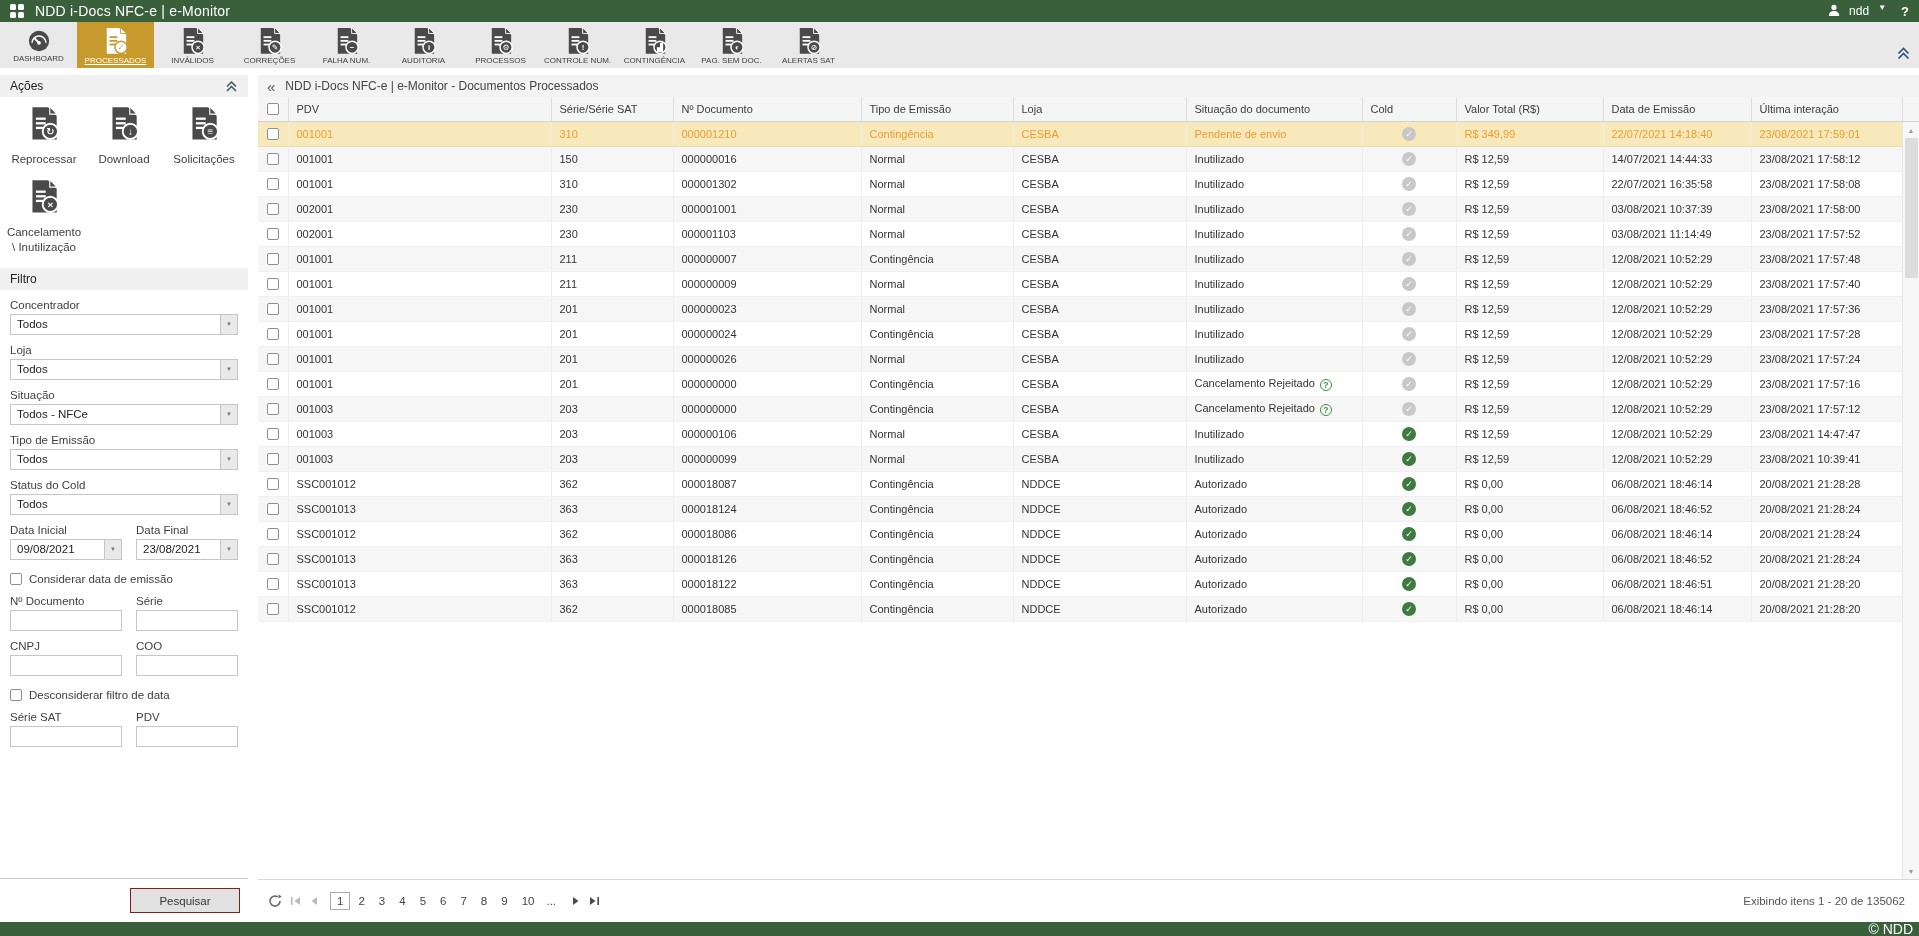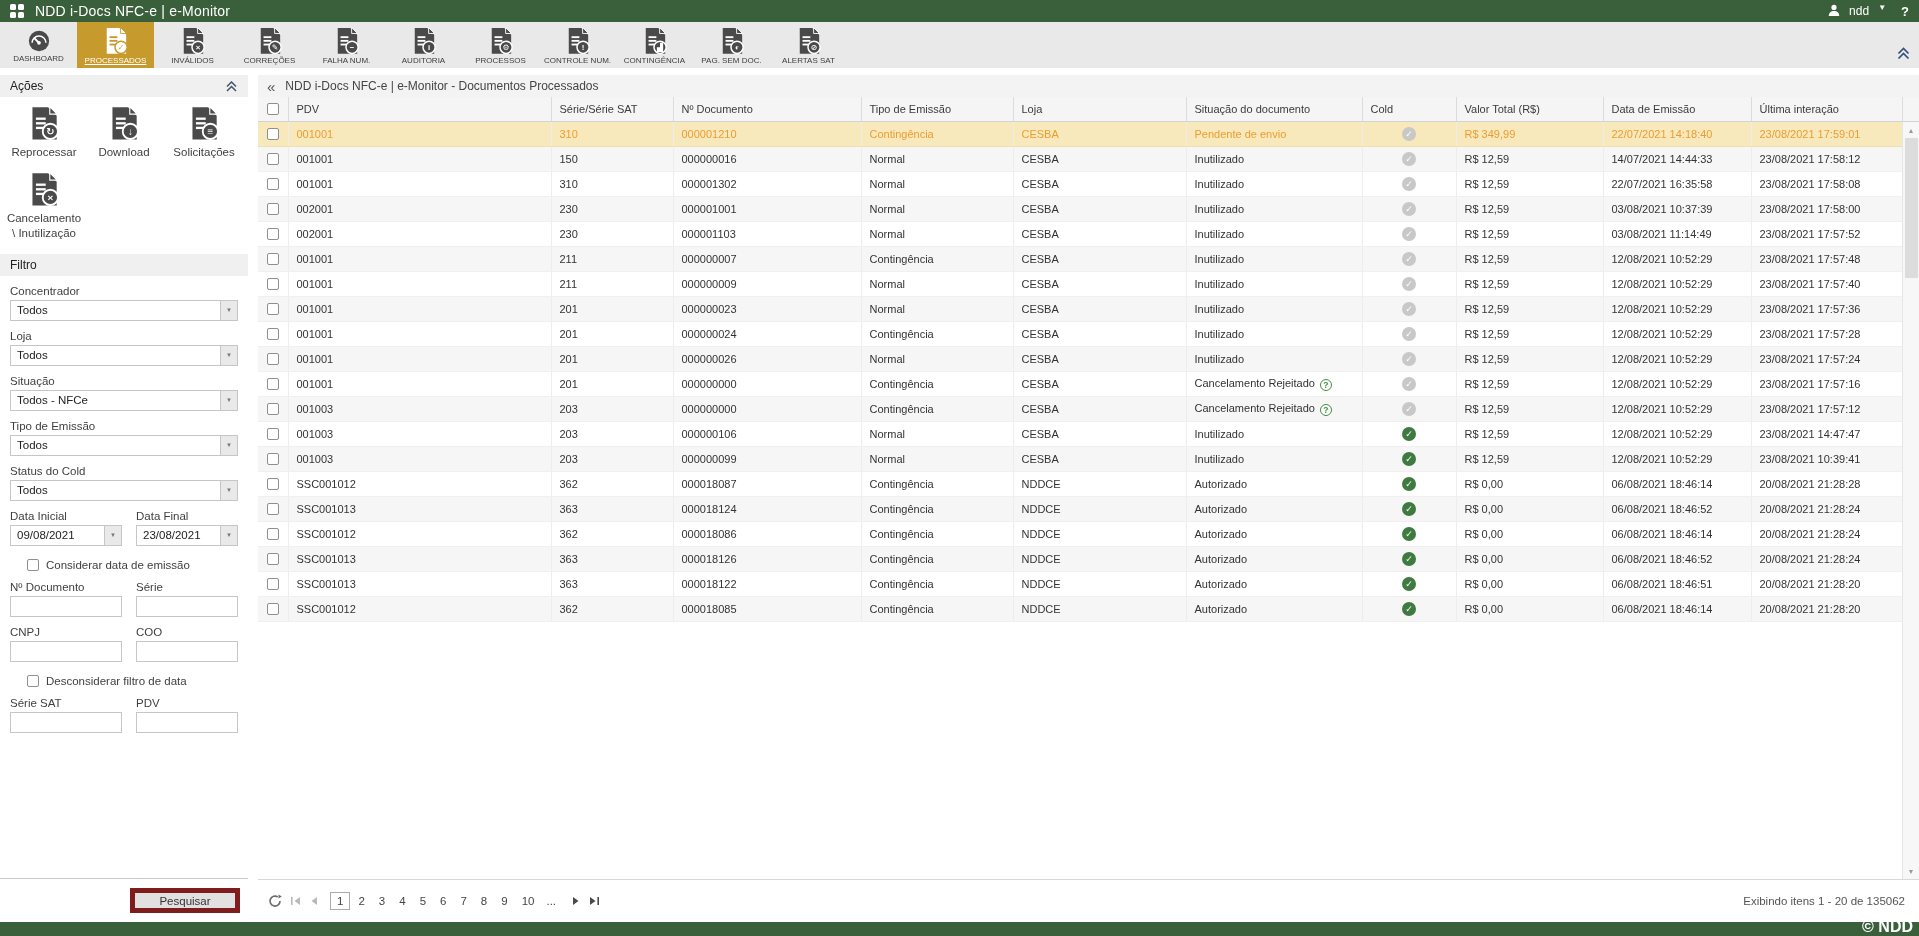--- a/index.html
+++ b/index.html
@@ -30,34 +30,34 @@
 
   
   .content { flex:1; display:flex; margin-top:7px; min-height:0; background:#fff; }
 
   
   .sidebar { width:248px; flex:none; display:flex; flex-direction:column; min-height:0; }
   .panel-header { height:22px; background:#F0F0F0; display:flex; align-items:center; padding:0 10px; font-size:12px; color:#222; flex:none; }
   .panel-header .chev { margin-left:auto; cursor:pointer; display:flex; }
   .actions { display:flex; flex-wrap:wrap; padding:9px 2px 0 4px; flex:none; }
   .action { width:80px; display:flex; flex-direction:column; align-items:center; margin-bottom:12px; cursor:pointer; }
-  .action .lbl { font-size:11.5px; color:#3F3F3F; text-align:center; line-height:1.35; margin-top:4px; }
+  .action .lbl { font-size:11.5px; color:#3F3F3F; text-align:center; line-height:1.35; margin-top:11px; }
   .filters { padding:0 10px; flex:1; overflow:hidden; }
   .f-label { font-size:11.5px; color:#3F3F3F; margin:9px 0 3px; }
   .f-select { height:21px; border:1px solid #C6C6C6; display:flex; align-items:stretch; background:#fff; cursor:pointer; }
   .f-select .val { flex:1; font-size:11.5px; color:#222; padding-left:6px; display:flex; align-items:center; }
   .f-select .dd { width:17px; background:#E9E9E9; border-left:1px solid #C6C6C6; display:flex; align-items:center; justify-content:center; font-size:6px; color:#777; }
   .f-row { display:flex; gap:14px; }
   .f-col-l { width:112px; flex:none; }
   .f-col-r { width:102px; flex:none; }
   .f-input { height:21px; border:1px solid #C6C6C6; background:#fff; width:100%; font-size:11.5px; padding:0 5px; font-family:inherit; }
-  .f-check { display:flex; align-items:flex-end; gap:7px; margin:13px 17px 1px; font-size:11.5px; color:#3F3F3F; cursor:pointer; }
+  .f-check { display:flex; align-items:flex-end; gap:7px; margin:13px 0 1px; font-size:11.5px; color:#3F3F3F; cursor:pointer; }
   .cbx { width:12px; height:12px; border:1px solid #8F8F8F; background:#fff; border-radius:2px; flex:none; }
   .sidebar-footer { border-top:1px solid #C9C9C9; padding:9px 8px; display:flex; justify-content:flex-end; flex:none; }
-  .btn-pesquisar { width:110px; height:25px; background:#E1E1E1; border:5px solid #7f1d1d; font-size:11.5px; color:#333; font-family:inherit; cursor:pointer; }
+  .btn-pesquisar { width:110px; height:25px; background:#E1E1E1; border:1px solid #7f1d1d; font-size:11.5px; color:#333; font-family:inherit; cursor:pointer; }
 
   .gutter { width:10px; flex:none; }
 
   
   .main { flex:1; display:flex; flex-direction:column; min-width:0; }
   .grid-title { height:22px; background:#F3F3F3; display:flex; align-items:center; gap:10px; padding:0 9px; font-size:12px; color:#444; flex:none; }
   .collapse-glyph { font-size:15px; color:#555; cursor:pointer; line-height:1; }
   .grid-area { flex:1; position:relative; min-height:0; }
   table { border-collapse:collapse; table-layout:fixed; width:1644px; }
   thead th { height:24px; background:#F5F5F5; border-right:1px solid #DCDCDC; border-bottom:1px solid #D2D2D2; font-weight:normal; font-size:11px; color:#3B3B3B; text-align:left; padding:0 8px; white-space:nowrap; overflow:hidden; }
@@ -81,21 +81,21 @@
   
   .pager { height:43px; border-top:1px solid #D8D8D8; display:flex; align-items:center; padding:0 14px 0 10px; gap:8px; flex:none; background:#fff; }
   .pg-ico { display:flex; align-items:center; cursor:pointer; }
   .pg-pages { display:flex; align-items:center; gap:2px; margin:0 4px; }
   .pg-num { padding:2px 6px; cursor:pointer; color:#444; font-size:11.5px; }
   .pg-num.current { border:1px solid #ABABAB; background:#fff; }
   .pg-ellipsis { color:#444; font-size:11.5px; padding:0 4px; }
   .pg-status { margin-left:auto; color:#555; font-size:11.5px; }
 
   
-  .footer { height:14px; background:#3A5F3B; color:#fff; font-size:16px; display:flex; align-items:flex-end; justify-content:flex-end; padding:0 6px; flex:none;font-weight:bold; }
+  .footer { height:14px; background:#3A5F3B; color:#fff; font-size:14px; display:flex; align-items:center; justify-content:flex-end; padding:0 6px; flex:none; }
 </style>
 </head>
 <body>
 
 <div class="app">
 
   <header class="topbar">
     <span class="logo-grid">
         <i></i>
         <i></i>

